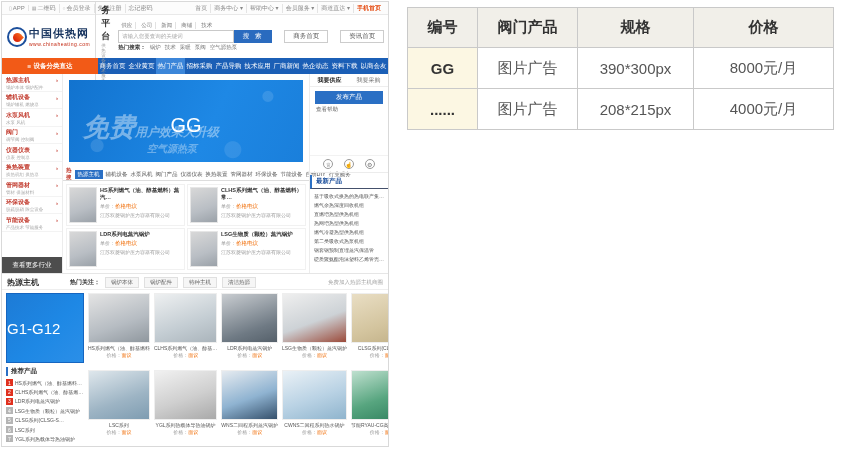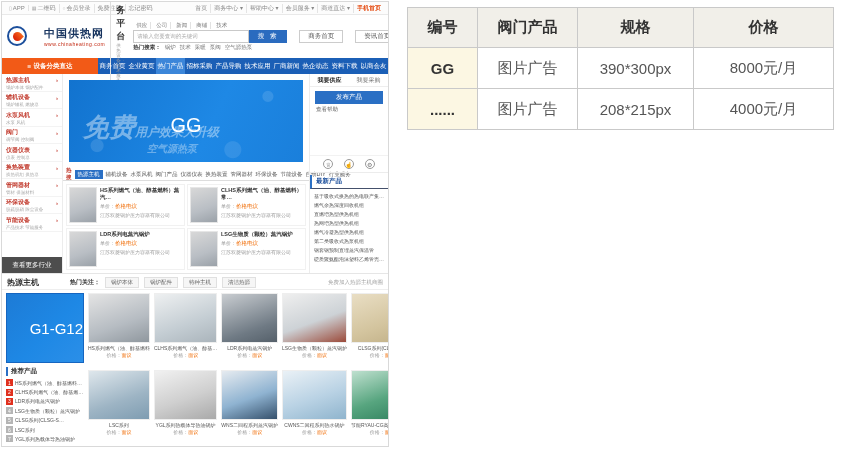--- a/index.html
+++ b/index.html
@@ -12,21 +12,21 @@
 
   .topbar { height:13px; display:flex; justify-content:space-between; align-items:center;
     padding:0 4px; background:#fcfcfc; border-bottom:1px solid #e9e9e9; color:#8a8a8a; font-size:6px; }
   .tgroup { display:flex; align-items:center; }
   .tlink { display:flex; align-items:center; gap:1px; padding:0 3px; border-right:1px solid #e4e4e4; cursor:pointer; white-space:nowrap; }
   .tgroup .tlink:last-child { border-right:none; }
   .tlink.red { color:#e4490f; font-weight:bold; }
   .ticon { font-size:5px; color:#aaa; }
 
   .header { height:43px; display:flex; align-items:center; padding:0 5px; }
-  .logo { display:flex; align-items:flex-start; gap:17px; cursor:pointer; }
+  .logo { display:flex; align-items:flex-end; gap:2px; cursor:pointer; }
   .flame-circle { width:20px; height:20px; border:2px solid #1c4f9c; border-radius:50%;
     display:flex; align-items:center; justify-content:center; background:#fff; }
   .flame { width:9px; height:9px; background:linear-gradient(180deg,#f6671c,#d81e06);
     border-radius:50% 0 50% 50%; transform:rotate(45deg); }
   .logo-txt .t1 { font-family:"Liberation Serif", serif; font-weight:bold; font-size:11px; color:#16335e; letter-spacing:1px; }
   .logo-txt .t2 { font-size:5px; color:#c2260f; letter-spacing:.5px; }
   .platform { margin-left:5px; padding-left:5px; border-left:1px solid #ddd; }
   .platform .p1 { font-size:9px; font-weight:bold; color:#333; }
   .platform .p2 { font-size:4.5px; color:#999; letter-spacing:.5px; }
 
@@ -112,21 +112,21 @@
 
   .section2 { padding-top:1px; }
   .sec-head { height:15px; display:flex; align-items:center; gap:5px; padding:0 5px; border-bottom:1px solid #eee; }
   .sec-title { font-size:8px; font-weight:bold; color:#333; }
   .focus-label { font-size:6px; font-weight:bold; color:#333; margin-left:26px; }
   .fbtn { font-size:5.5px; color:#666; background:#f6f6f6; border:1px solid #e0e0e0; padding:1px 5px; cursor:pointer; }
   .join { margin-left:auto; font-size:5.5px; color:#a5a5a5; cursor:pointer; }
 
   .sec-body { display:flex; gap:4px; padding:3px 4px; }
   .leftcol { width:78px; flex:none; }
-  .gbox { height:70px; border:1px solid #1565c0; display:flex; align-items:center; justify-content:flex-end;
+  .gbox { height:70px; border:1px solid #1565c0; display:flex; align-items:center; justify-content:flex-start;
     color:#fff; font-size:15px; cursor:pointer;
     background:linear-gradient(135deg,#1d7bd6,#1e88e5 55%,#2b8fe8); }
   .rec-title { margin-top:4px; font-size:6.5px; font-weight:bold; color:#333;
     border-left:2px solid #2a6fc4; padding-left:3px; }
   .rec-list { margin-top:2px; }
   .ritem { display:flex; align-items:center; gap:2px; padding:1.2px 0; cursor:pointer; }
   .rnum { width:7px; height:7px; flex:none; background:#b5b5b5; color:#fff; font-size:5px;
     display:flex; align-items:center; justify-content:center; }
   .ritem.hot .rnum { background:#e0301e; }
   .rtext { font-size:5px; color:#555; white-space:nowrap; overflow:hidden; text-overflow:ellipsis; }

